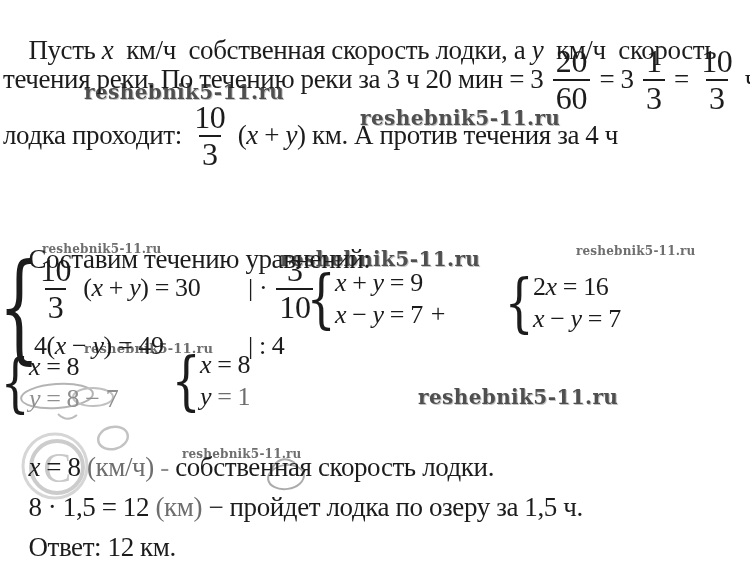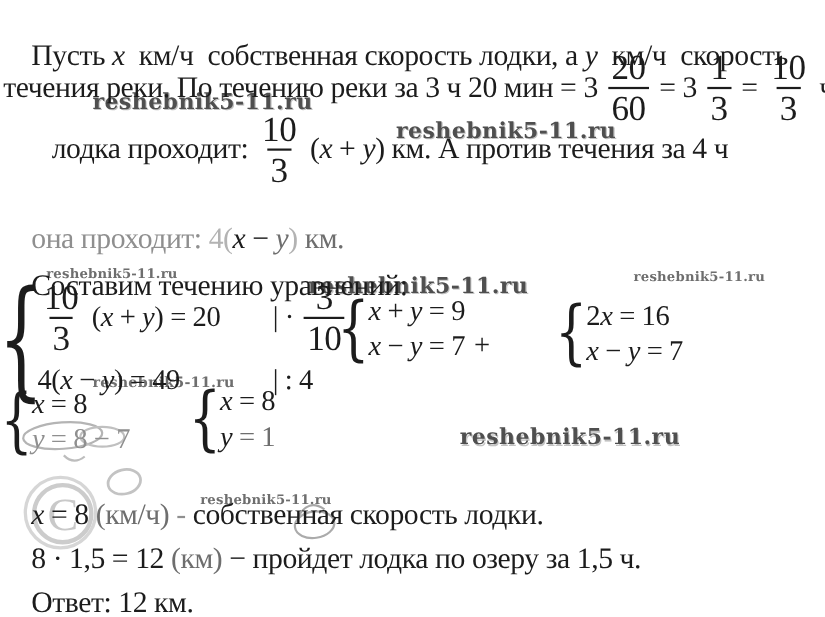--- a/index.html
+++ b/index.html
@@ -73,40 +73,37 @@
   <div class="line mrow" style="left:3px;top:42px;height:76px;">
     <span>течения реки. По течению реки за 3 ч 20 мин = 3 </span>
     <span class="frac"><span class="num">20</span><span class="den">60</span></span>
     <span> = 3 </span>
     <span class="frac"><span class="num">1</span><span class="den">3</span></span>
     <span> = </span>
     <span class="frac"><span class="num">10</span><span class="den">3</span></span>
     <span> ч</span>
   </div>
 
-  <div class="line mrow" style="left:3px;top:102px;height:68px;margin-left:44px;">
+  <div class="line mrow" style="left:3px;top:102px;height:68px;">
     <span>лодка проходит: </span>
     <span class="frac"><span class="num">10</span><span class="den">3</span></span>
     <span> (</span><span class="it">x</span><span> + </span><span class="it">y</span><span>) км. А против течения за 4 ч</span>
   </div>
 
-  <div class="line" style="left:3px;top:169px;">
-    <span class="gray">она проходит: </span><span class="lgray">4(</span><span class="it">x</span><span> − </span><span class="it dgray">y</span><span class="lgray">)</span><span class="dgray"> км.</span>
-  </div>
 
   <div class="line" style="left:3px;top:212px;">
     <span>Составим течению уравнений:</span>
   </div>
 
   <div class="system sys1" style="left:4px;top:248px;">
     <span class="brace b1">{</span>
     <div class="eqs">
       <div class="eqrow">
         <span class="cell">
-          <span class="frac"><span class="num">10</span><span class="den">3</span></span><span> (</span><span class="it">x</span><span> + </span><span class="it">y</span><span>) = 20</span>
+          <span class="frac"><span class="num">10</span><span class="den">3</span></span><span> (</span><span class="it">x</span><span> + </span><span class="it">y</span><span>) = 30</span>
         </span>
         <span>|</span><span> · </span>
         <span class="frac"><span class="num">3</span><span class="den">10</span></span>
       </div>
       <div class="eqrow">
         <span class="cell">
           <span>4(</span><span class="it">x</span><span> − </span><span class="it">y</span><span>) = 49</span>
         </span>
         <span>|</span><span> : 4</span>
       </div>

